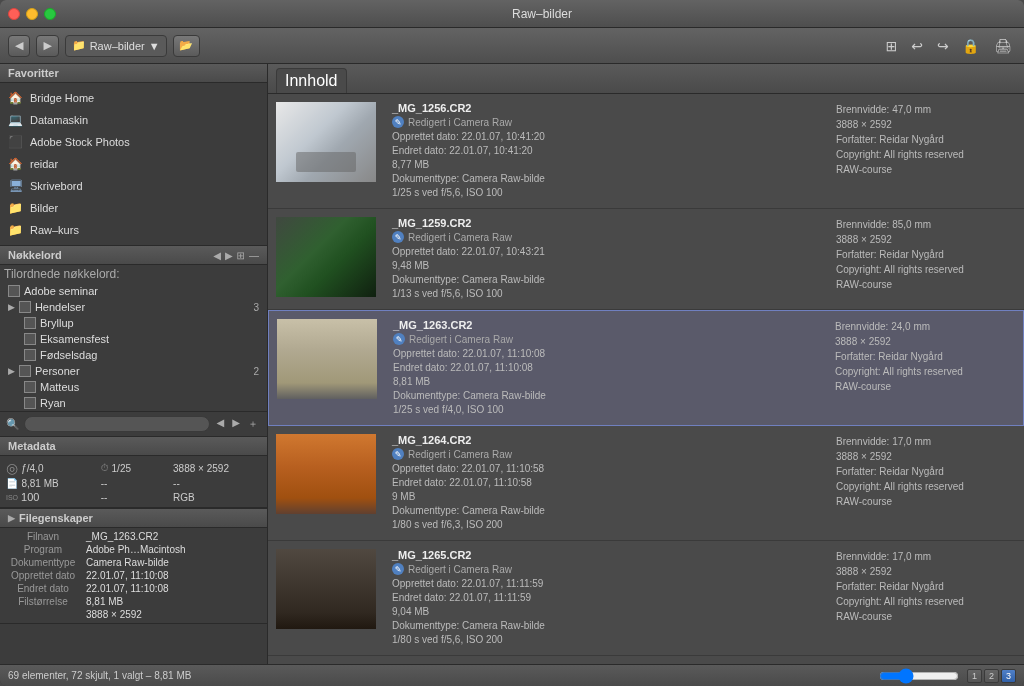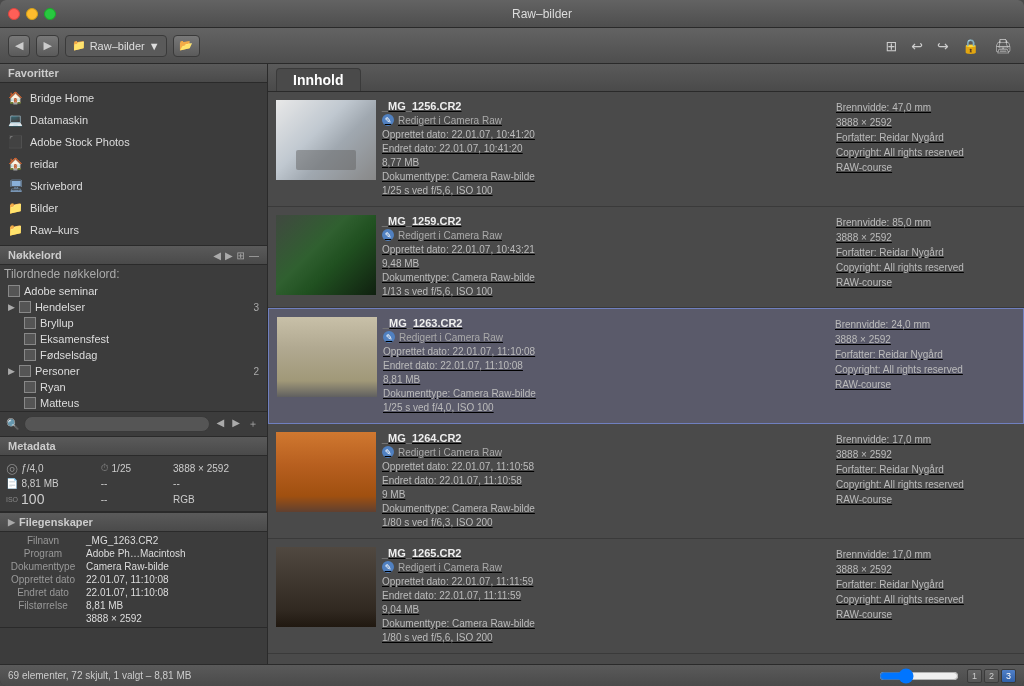--- a/index.html
+++ b/index.html
@@ -311,25 +311,24 @@
       gap: 2px;
       border-bottom: 1px solid #2a2a2a;
       flex-shrink: 0;
     }
 
     .tab {
       background: linear-gradient(to bottom, #636363, #525252);
       border: 1px solid #3a3a3a;
       border-bottom: none;
       border-radius: 4px 4px 0 0;
-      padding: 3px 16px;
+      padding: 3px 8px;
       color: #ddd;
-      font-size: 14px;
+      font-size: 16px;
       cursor: pointer;
-      font-weight: bold;
     }
 
     .tab.active {
       background: #4a4a4a;
       color: #fff;
     }
 
     .content-scroll {
       flex: 1;
       overflow-y: auto;
@@ -347,23 +346,22 @@
     .content-scroll::-webkit-scrollbar-thumb {
       background: #666;
       border-radius: 4px;
     }
 
     
     .image-item {
       display: flex;
       padding: 8px;
       border-bottom: 1px solid #3a3a3a;
-      gap: 6px;
+      gap: 16px;
       cursor: pointer;
-      text-decoration: underline;
     }
     .image-item.selected { background: #5a5a6a; border: 1px solid #7080c0; }
 
     .image-thumb {
       width: 100px;
       height: 80px;
       flex-shrink: 0;
       background: #2a2a2a;
       overflow: hidden;
       display: flex;
@@ -601,25 +599,25 @@
           <span>Fødselsdag</span>
         </div>
         <div class="keyword-item">
           <span style="color:#aaa;font-size:9px;">▶</span>
           <div class="checkbox"></div>
           <span>Personer</span>
           <span class="keyword-count">2</span>
         </div>
         <div class="keyword-item keyword-sub">
           <div class="checkbox"></div>
-          <span>Ryan</span>
+          <span>Matteus</span>
         </div>
         <div class="keyword-item keyword-sub">
           <div class="checkbox"></div>
-          <span>Matteus</span>
+          <span>Ryan</span>
         </div>
       </div>
 
       <div class="search-bar">
         <span style="color:#aaa;font-size:11px;">🔍</span>
         <input class="search-input" type="text" placeholder="" style="">
         <div class="search-btns">
           <span class="search-mini-btn">◀</span>
           <span class="search-mini-btn">▶</span>
           <span class="search-mini-btn">＋</span>
@@ -644,21 +642,21 @@
             <div style="display:flex;align-items:center;gap:3px;">
               <span style="color:#888;font-size:10px;">📄</span>
               <span style="color:#ccc;font-size:10px;">8,81 MB</span>
             </div>
             <div style="color:#ccc;font-size:10px;">--</div>
             <div style="color:#ccc;font-size:10px;">--</div>
             <div style="display:flex;align-items:center;gap:3px;">
               <span style="color:#888;font-size:8px;line-height:1;">
                 <span style="display:block;font-size:7px;color:#888;">ISO</span>
               </span>
-              <span style="color:#ccc;font-size:14px;">100</span>
+              <span style="color:#ccc;font-size:11px;">100</span>
             </div>
             <div style="color:#ccc;font-size:10px;">--</div>
             <div style="color:#ccc;font-size:10px;">RGB</div>
           </div>
         </div>
       </div>
 
       <div class="panel-section">
         <div class="file-egenskaper-header">
           <span class="triangle-icon">▶</span>

